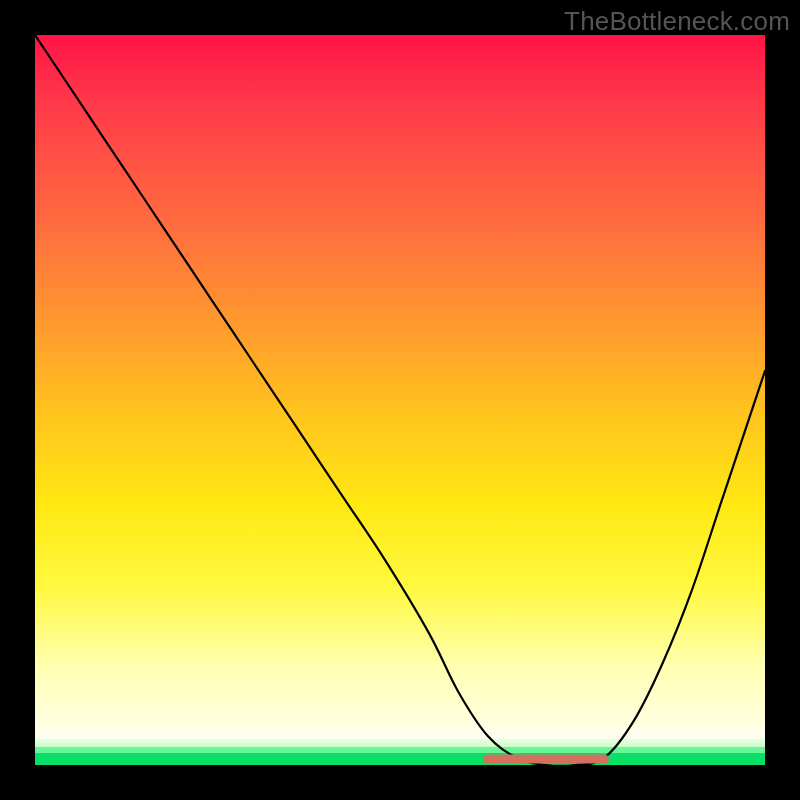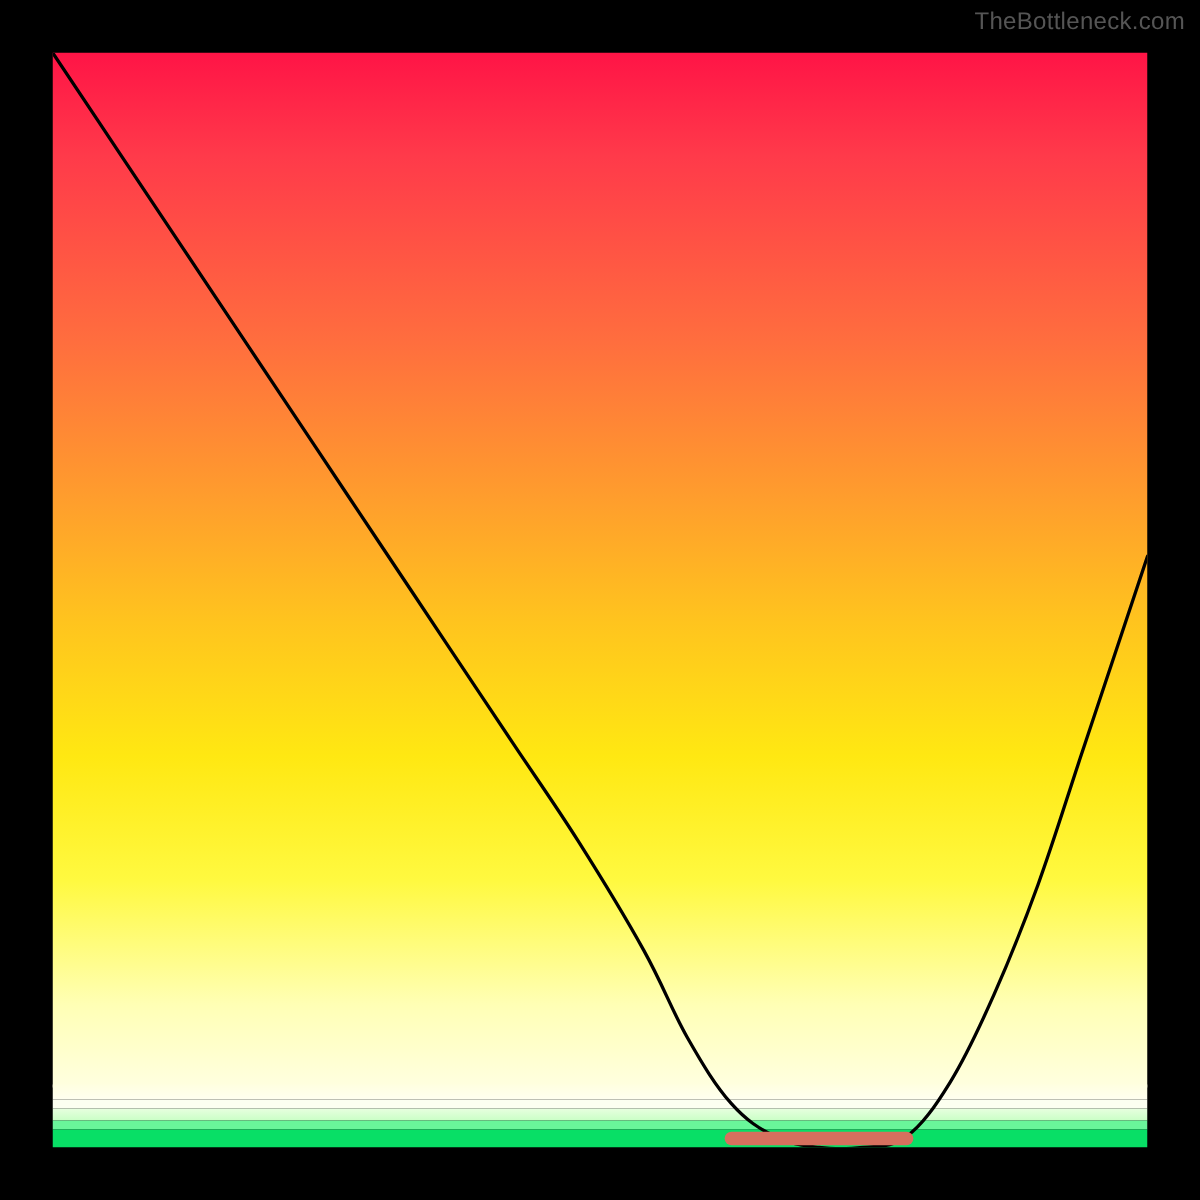--- a/index.html
+++ b/index.html
@@ -15,21 +15,21 @@
     position: relative;
     width: 800px;
     height: 800px;
     background: #000;
   }
   .watermark {
     position: absolute;
     top: 6px;
     right: 10px;
     color: #555;
-    font-size: 16px;
+    font-size: 26px;
     font-weight: 400;
     letter-spacing: 0.2px;
     z-index: 10;
   }
   .plot-area {
     position: absolute;
     left: 35px;
     top: 35px;
     width: 730px;
     height: 730px;

